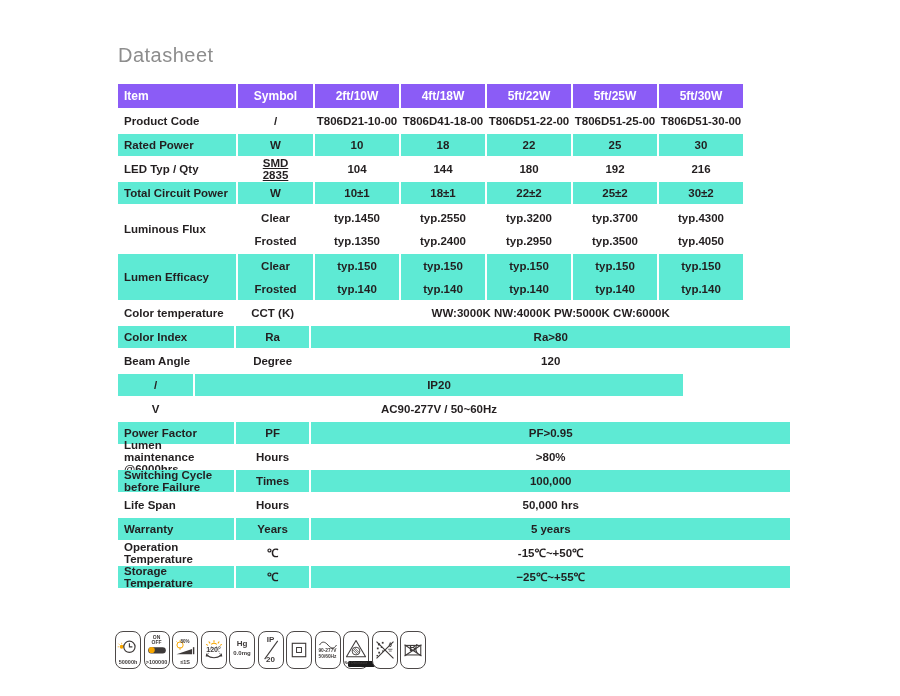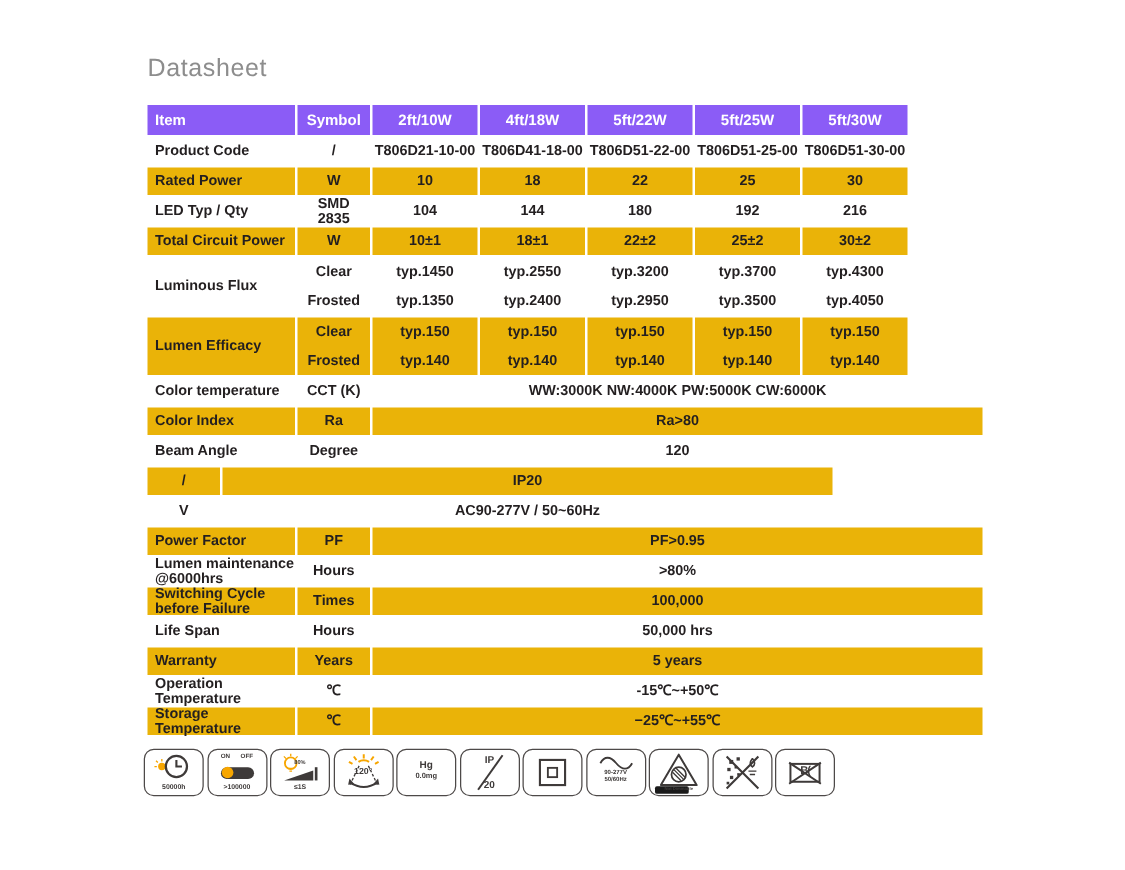--- a/index.html
+++ b/index.html
@@ -14,35 +14,35 @@
   }
   
   #table{position:absolute;left:118px;top:84px;width:672px;}
   .row{display:flex;gap:2px;margin-bottom:2px;}
   .row > div{
     display:flex;align-items:center;justify-content:center;
     box-sizing:border-box;font-size:11.5px;font-weight:700;
     white-space:pre-line;text-align:center;height:22px;line-height:12px;
   }
   .header-row > div{background:#8b5cf6;color:#ffffff;height:24px;font-size:12px;}
-  .shaded > div{background:#eab308;}
+  .shaded > div{background:#5eead4;}
   .cell-item{width:118px;justify-content:flex-start !important;padding-left:6px;text-align:left !important;}
-  .cell-symbol{width:58px;}
+  .cell-symbol{width:75px;}
   .cell-val{width:84px;}
   .cell-spanv{width:488px;}
   .two-line{font-size:10.5px;line-height:10.5px;}
-  .two-line-sym{font-size:9.5px;line-height:9px;}
+  .two-line-sym{font-size:9.5px;line-height:9px;text-decoration:underline;}
   .dual > div{height:46px;}
   .dual .stack{flex-direction:column;justify-content:flex-end;}
   .stack .sub-line{height:23px;display:flex;align-items:center;justify-content:center;width:100%;}
   
   #icons{position:absolute;left:115px;top:599px;display:flex;gap:2.5px;}
   .ic{
-    width:48px;height:38px;border:1.6px solid #4d4948;border-radius:8px;
-    position:relative;background:#fff;box-sizing:border-box;flex:0 0 auto;
+    width:26px;height:38px;border:1.6px solid #4d4948;border-radius:8px;
+    position:relative;background:#fff;box-sizing:border-box;flex:0 0 auto;margin-top:32px;
   }
   .ic svg{position:absolute;left:0;top:0;width:100%;height:100%;}
   .ic .t{
     position:absolute;left:0;width:100%;text-align:center;font-weight:700;
     color:#3e3a39;line-height:1;
   }
   .t-onoff{top:3px;font-size:5px;word-spacing:7px;}
   .t-b1{bottom:3px;font-size:5.5px;}
   .t-pct{top:8px;right:3px;left:auto;width:auto;font-size:4.5px;}
   .t-120{top:14px;font-size:7px;}

